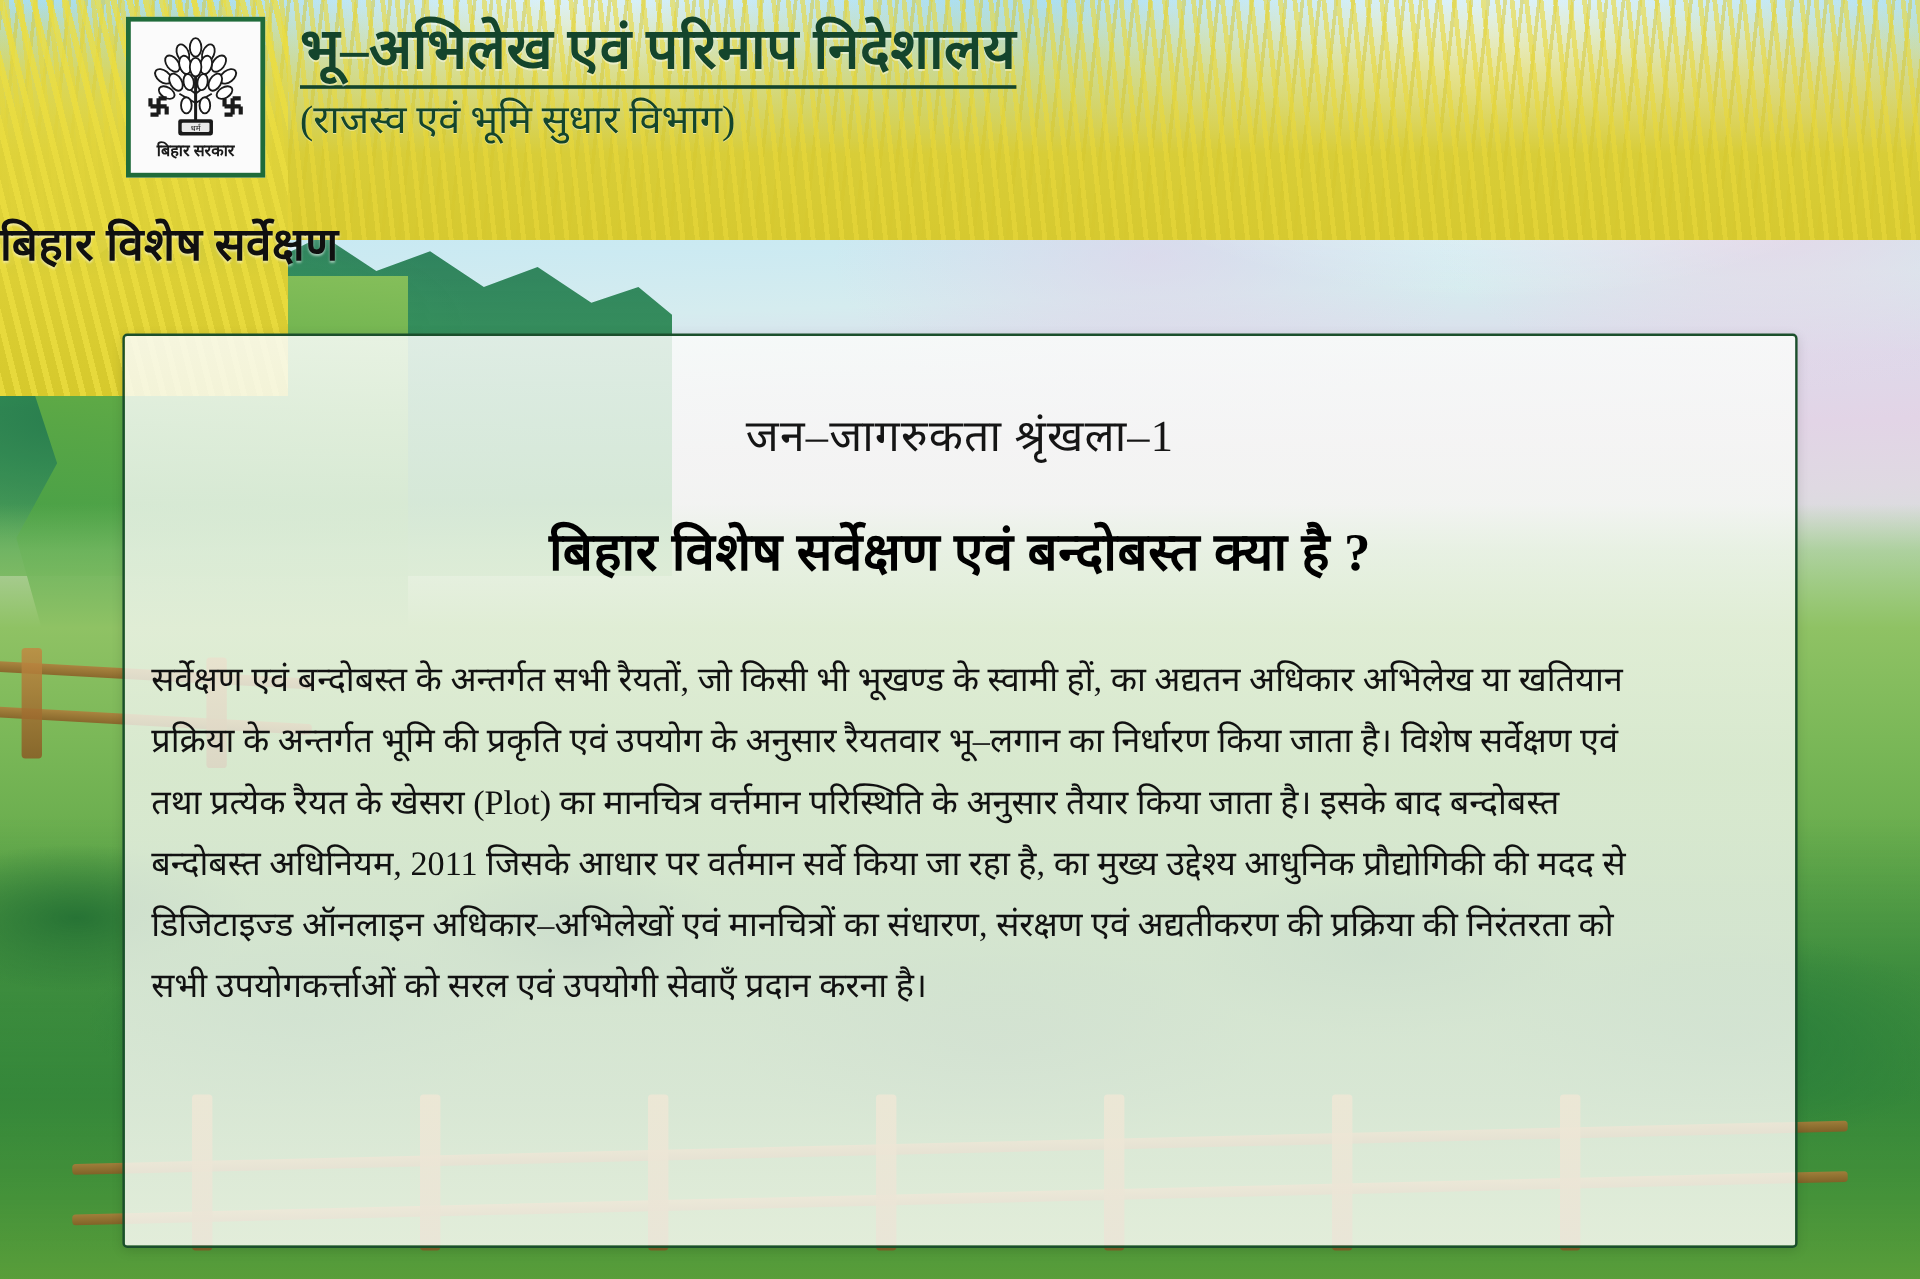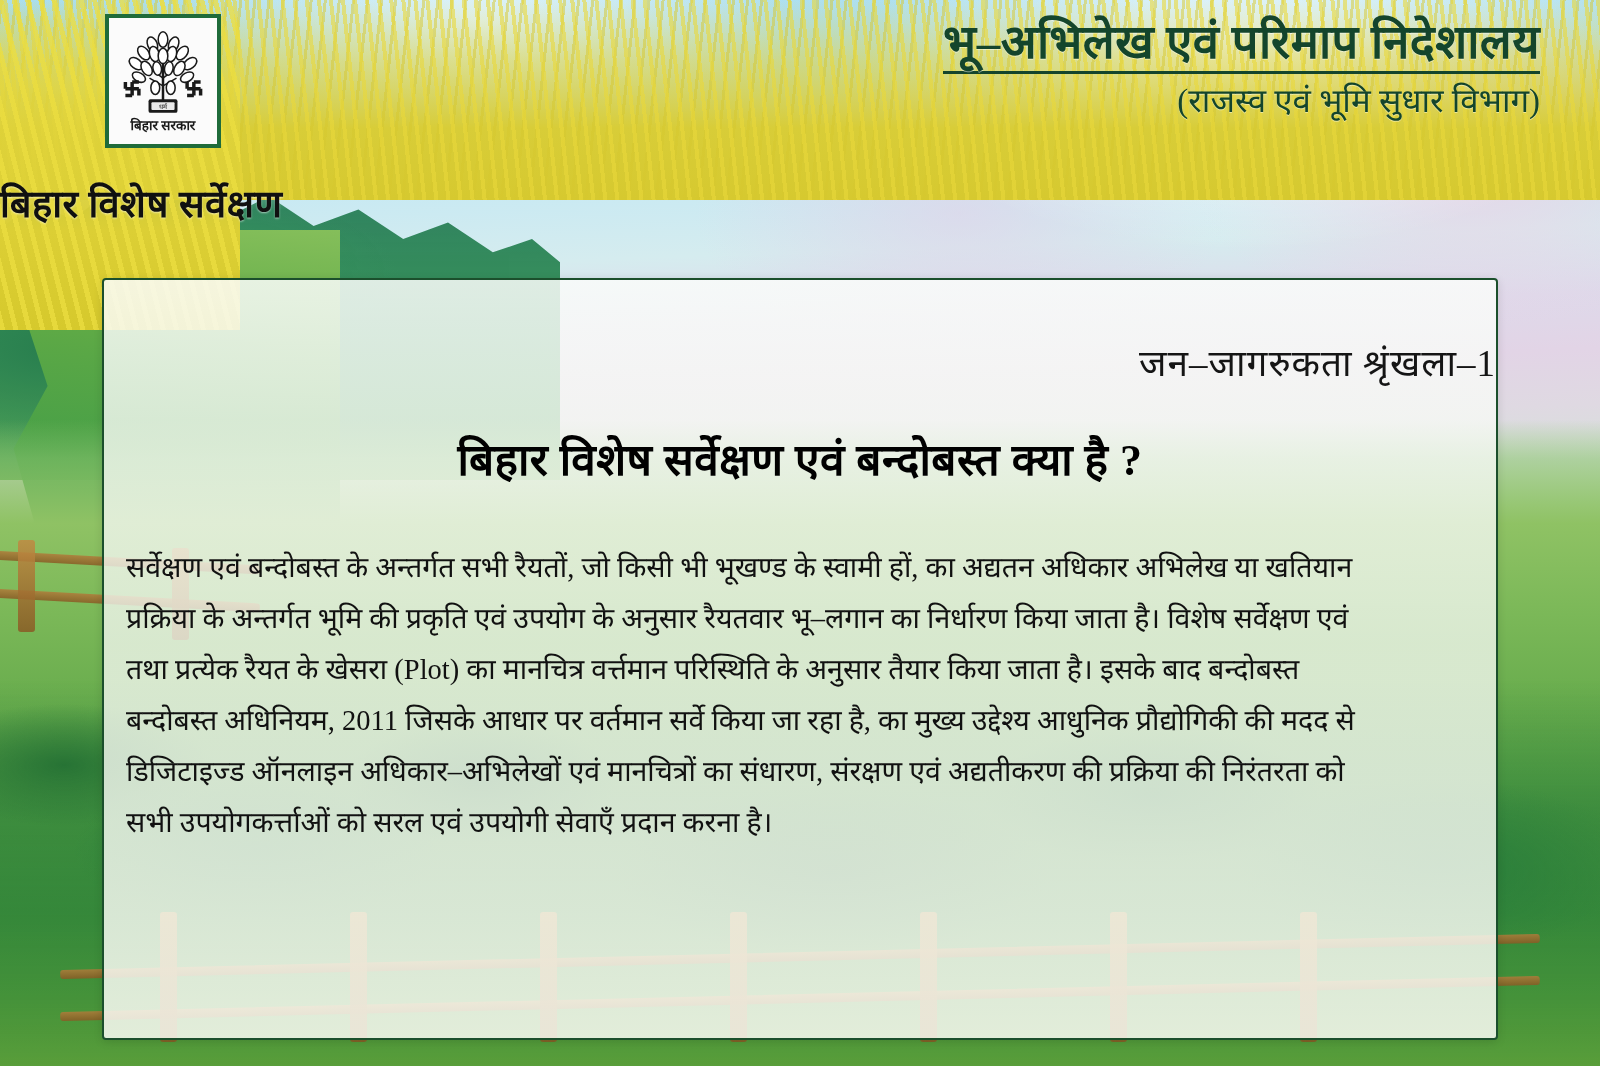--- a/index.html
+++ b/index.html
@@ -129,21 +129,21 @@
     position:absolute; left:105px; top:14px;
     width:116px; height:134px;
     background:#fbfbfb;
     border:4px solid #1f6b3a;
     display:flex; align-items:center; justify-content:center;
   }
   .emblem-box svg { display:block; }
 
   .title-block {
     position:absolute; left:250px; right:60px; top:16px;
-    text-align:right;
+    text-align:left;
   }
   .main-title {
     font-family:"Liberation Serif", serif;
     font-weight:bold;
     font-size:47px;
     line-height:1.12;
     color:#14452c;
     letter-spacing:.5px;
     display:inline-block;
     border-bottom:3px solid #14452c;
@@ -183,21 +183,21 @@
         rgba(243,247,240,.78) 48%,
         rgba(247,249,242,.82) 74%,
         rgba(250,251,244,.86) 100%);
     box-shadow:0 2px 10px rgba(0,0,0,.12);
     overflow:hidden;
   }
   .panel-inner { position:relative; width:100%; height:100%; }
 
   .series-title {
     position:absolute; left:0; right:0; top:56px;
-    text-align:right;
+    text-align:center;
     font-family:"Liberation Serif", serif;
     font-size:37px;
     font-weight:normal;
     color:#151515;
     letter-spacing:1px;
   }
   .question-title {
     position:absolute; left:0; right:0; top:148px;
     text-align:center;
     font-family:"Liberation Serif", serif;

